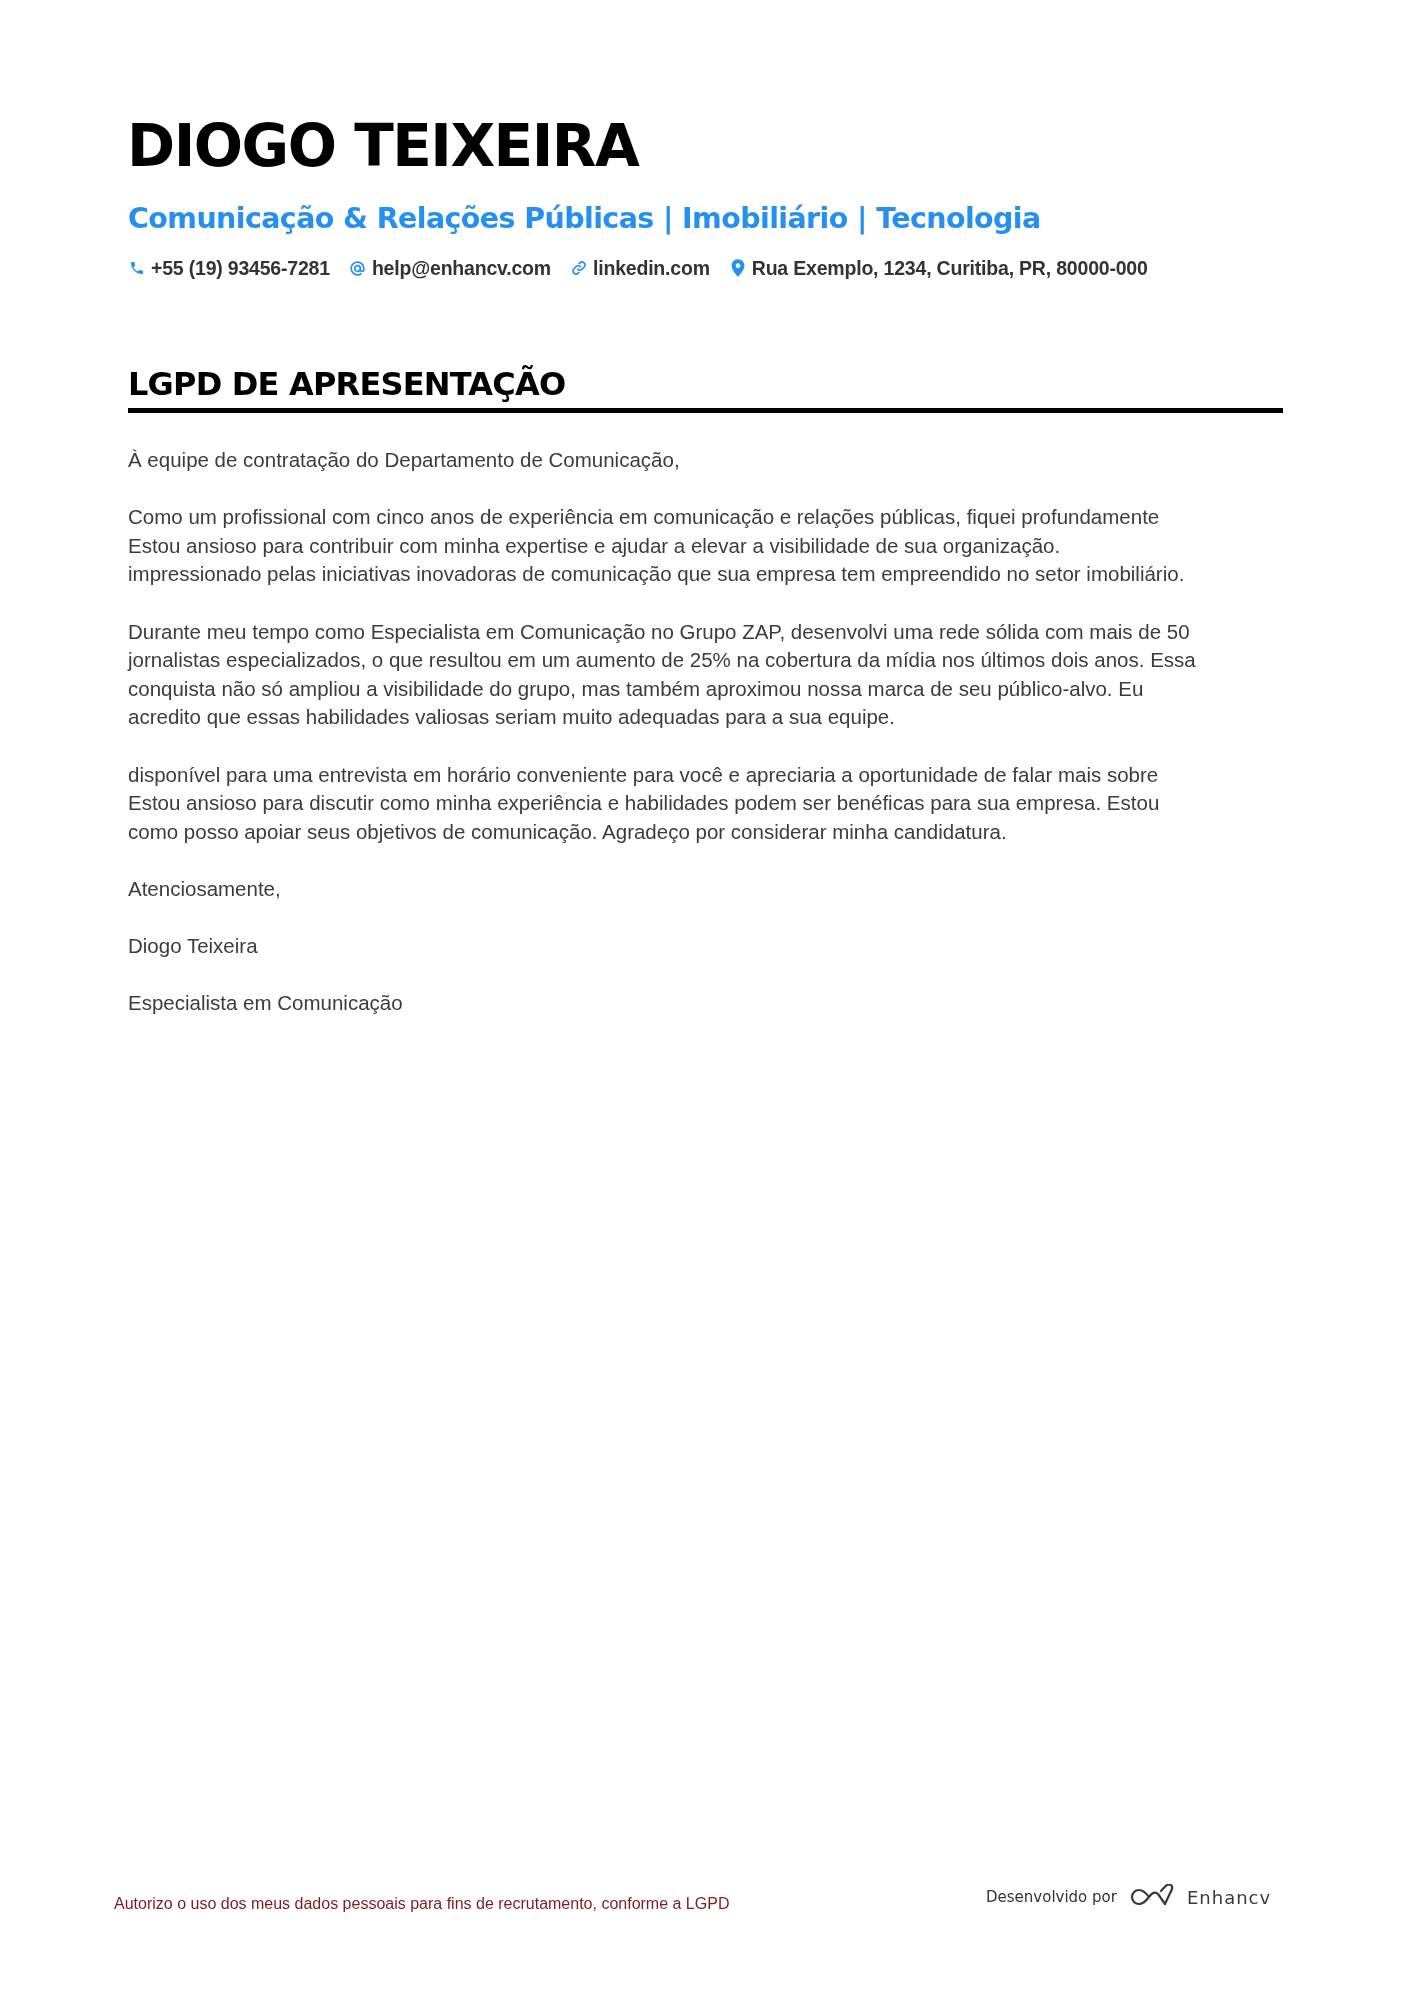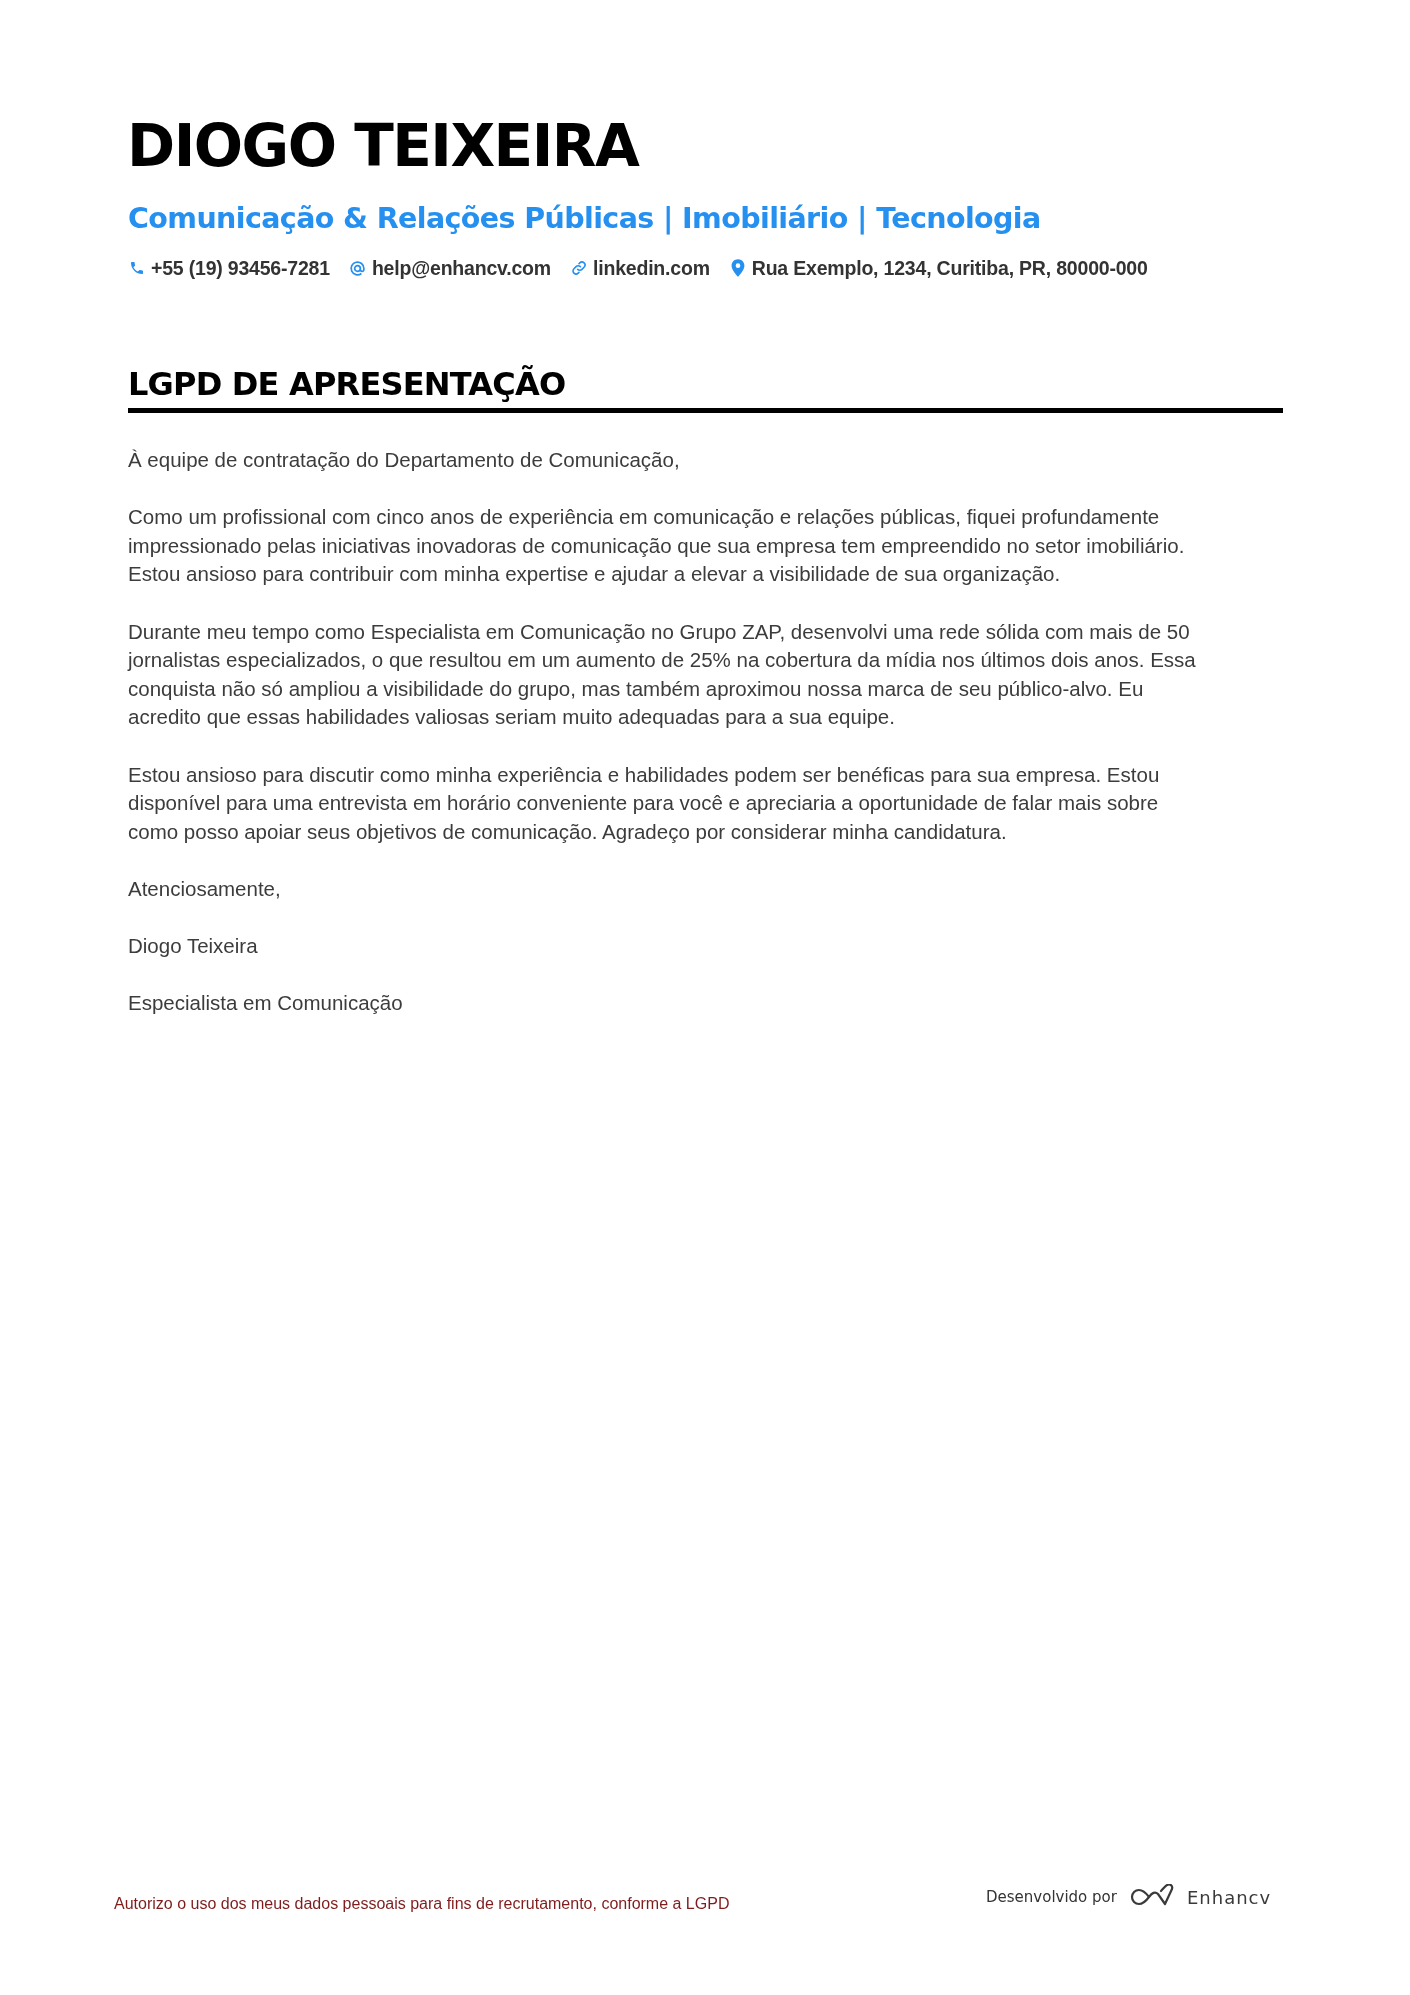--- a/index.html
+++ b/index.html
@@ -201,32 +201,32 @@
 
   <div class="section-title">LGPD DE APRESENTAÇÃO</div>
   <div class="section-rule"></div>
 
   <div class="body-text">
     <p class="para">
       <span class="line">À equipe de contratação do Departamento de Comunicação,</span>
     </p>
     <p class="para">
       <span class="line">Como um profissional com cinco anos de experiência em comunicação e relações públicas, fiquei profundamente</span>
+      <span class="line">Estou ansioso para contribuir com minha expertise e ajudar a elevar a visibilidade de sua organização.</span>
       <span class="line">impressionado pelas iniciativas inovadoras de comunicação que sua empresa tem empreendido no setor imobiliário.</span>
-      <span class="line">Estou ansioso para contribuir com minha expertise e ajudar a elevar a visibilidade de sua organização.</span>
     </p>
     <p class="para">
       <span class="line">Durante meu tempo como Especialista em Comunicação no Grupo ZAP, desenvolvi uma rede sólida com mais de 50</span>
       <span class="line">jornalistas especializados, o que resultou em um aumento de 25% na cobertura da mídia nos últimos dois anos. Essa</span>
       <span class="line">conquista não só ampliou a visibilidade do grupo, mas também aproximou nossa marca de seu público-alvo. Eu</span>
       <span class="line">acredito que essas habilidades valiosas seriam muito adequadas para a sua equipe.</span>
     </p>
     <p class="para">
+      <span class="line">disponível para uma entrevista em horário conveniente para você e apreciaria a oportunidade de falar mais sobre</span>
       <span class="line">Estou ansioso para discutir como minha experiência e habilidades podem ser benéficas para sua empresa. Estou</span>
-      <span class="line">disponível para uma entrevista em horário conveniente para você e apreciaria a oportunidade de falar mais sobre</span>
       <span class="line">como posso apoiar seus objetivos de comunicação. Agradeço por considerar minha candidatura.</span>
     </p>
     <p class="para">
       <span class="line">Atenciosamente,</span>
     </p>
     <p class="para">
       <span class="line">Diogo Teixeira</span>
     </p>
     <p class="para">
       <span class="line">Especialista em Comunicação</span>

